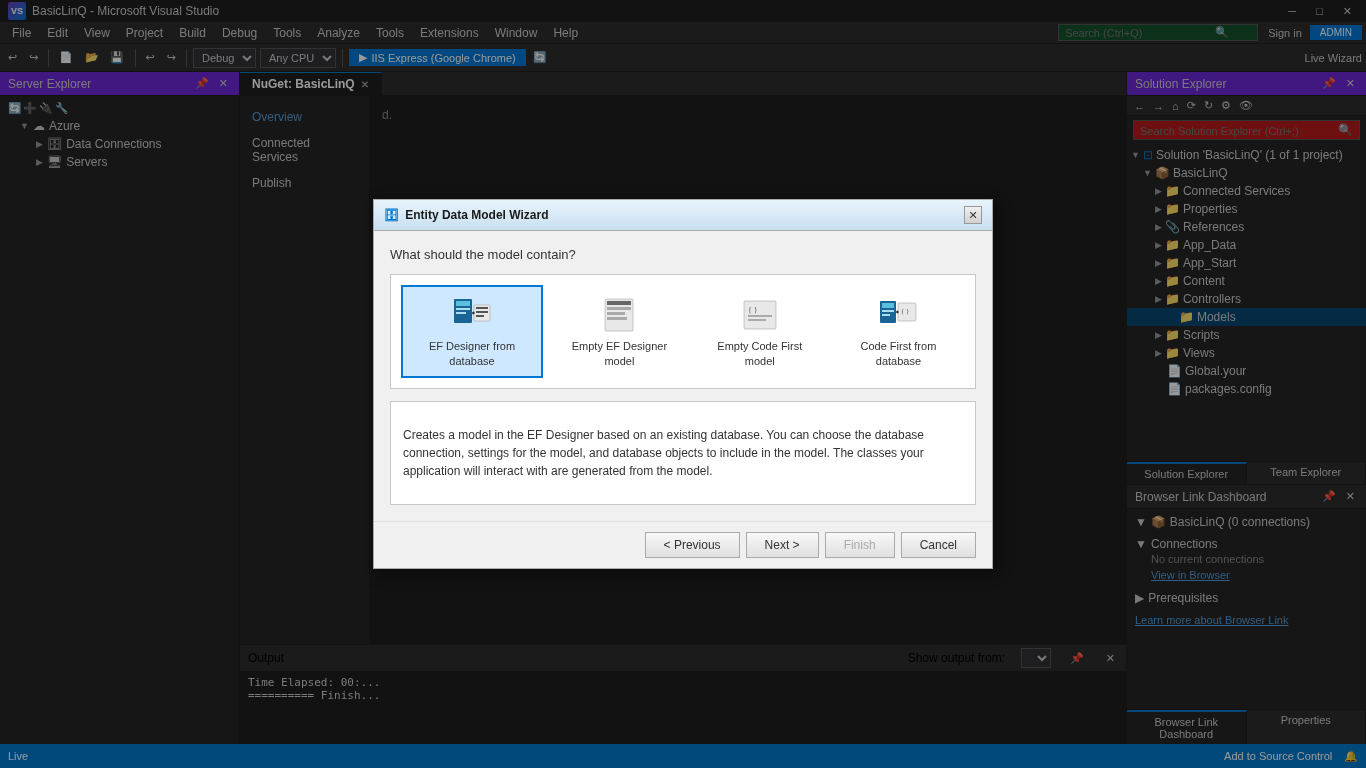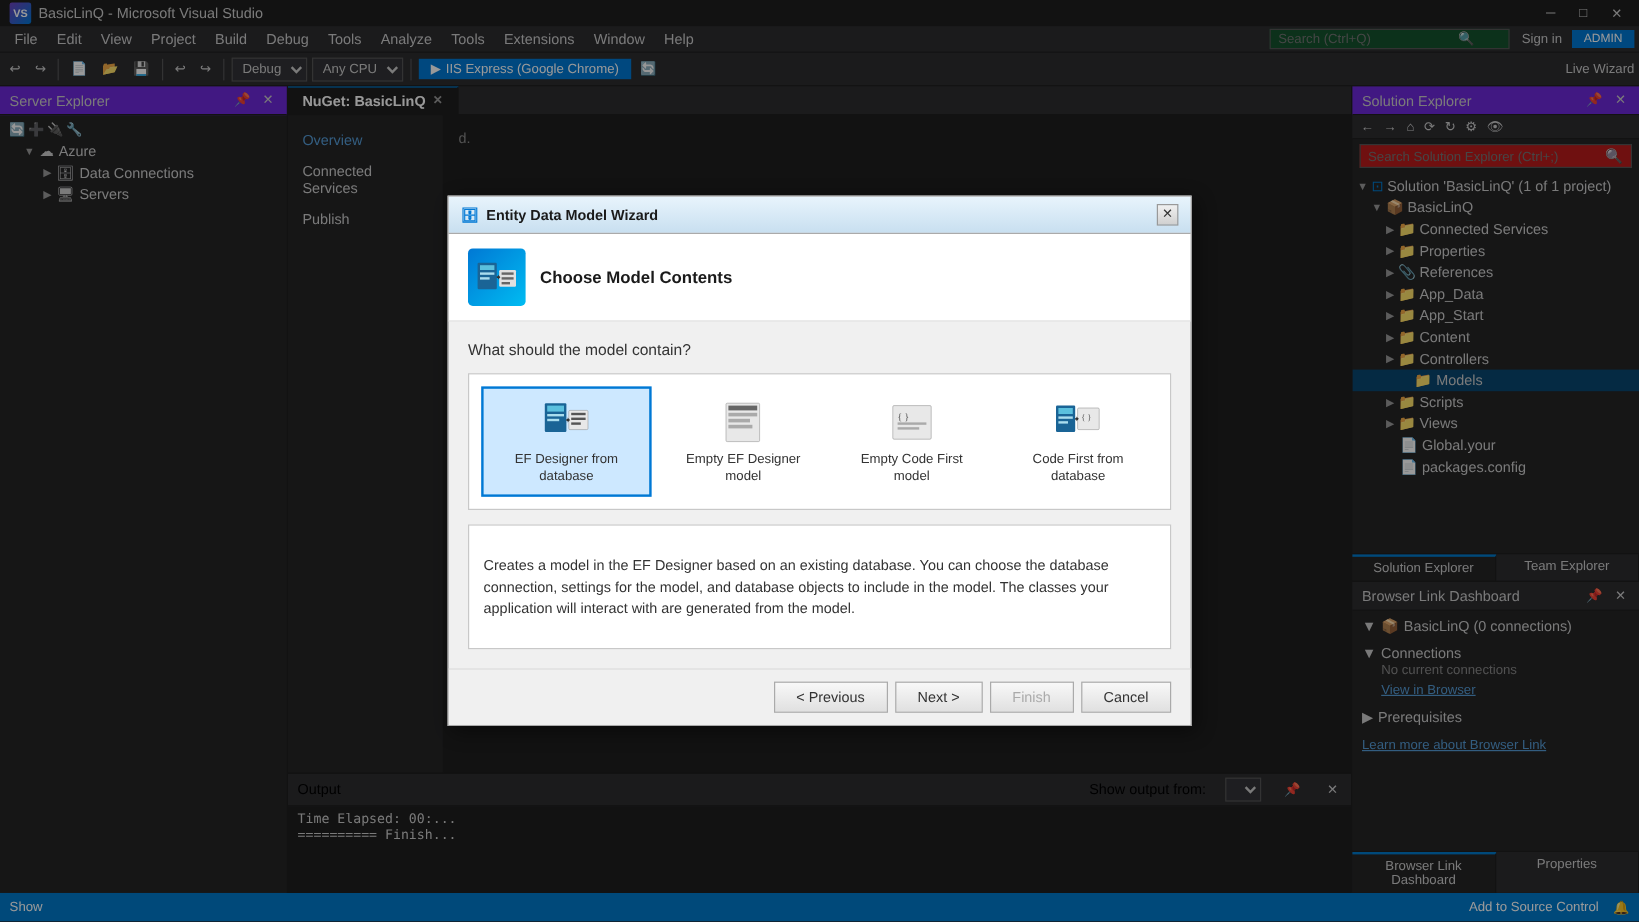--- a/index.html
+++ b/index.html
@@ -383,56 +383,39 @@
       <div class="bld-bottom-tabs">
         <div class="bld-bottom-tab active">Browser Link Dashboard</div>
         <div class="bld-bottom-tab">Properties</div>
       </div>
     </div>
   </div>
 </div>
 
 <div class="status-bar">
   <div class="status-left">
-    <span>Show</span>
+    <span>Live</span>
   </div>
   <div class="status-right">
     <span>Add to Source Control</span>
     <span>🔔</span>
   </div>
 </div>
 
 <div class="dialog-overlay">
   <div class="dialog">
 
     <div class="dialog-titlebar">
       <div class="dialog-titlebar-title">
         <span style="color:#0078d4;">🗄</span>
         <span>Entity Data Model Wizard</span>
       </div>
       <div class="dialog-close-btn">✕</div>
     </div>
 
-    <div class="dialog-header">
-      <div class="dialog-header-icon">
-        <svg width="40" height="40" viewBox="0 0 40 40">
-          <rect x="4" y="8" width="16" height="22" fill="#1a6496" rx="1"></rect>
-          <rect x="6" y="10" width="12" height="4" fill="#5bc0de"></rect>
-          <rect x="6" y="16" width="12" height="2" fill="#aaddee"></rect>
-          <rect x="6" y="20" width="8" height="2" fill="#aaddee"></rect>
-          <rect x="22" y="14" width="14" height="14" fill="#e0e0e0" rx="1"></rect>
-          <rect x="24" y="16" width="10" height="2" fill="#666"></rect>
-          <rect x="24" y="20" width="10" height="2" fill="#666"></rect>
-          <rect x="24" y="24" width="7" height="2" fill="#666"></rect>
-          <line x1="20" y1="20" x2="22" y2="20" stroke="#333" stroke-width="1.5"></line>
-          <polygon points="21,18 23,20 21,22" fill="#333"></polygon>
-        </svg>
-      </div>
-      <span class="dialog-header-title">Choose Model Contents</span>
-    </div>
 
     <div class="dialog-body">
       <div class="dialog-question">What should the model contain?</div>
 
       <div class="model-options">
 
         <div class="model-option selected">
           <div class="model-option-icon">
             <svg width="40" height="40" viewBox="0 0 40 40">
               <rect x="2" y="4" width="18" height="24" fill="#1a6496" rx="1"></rect>

